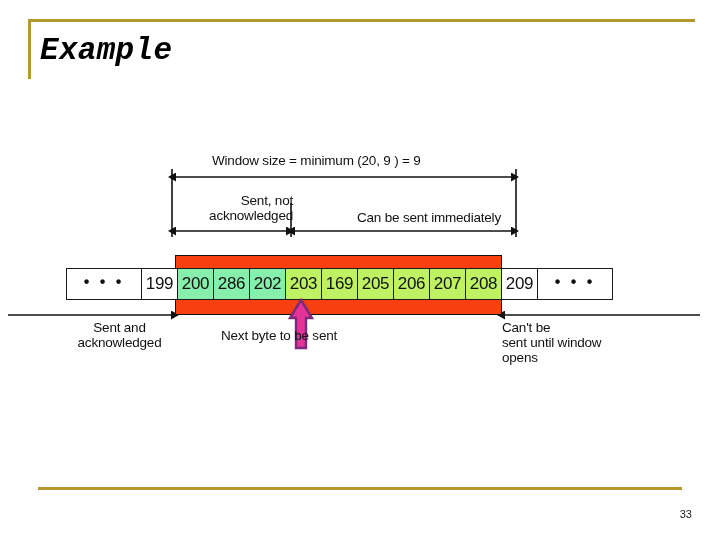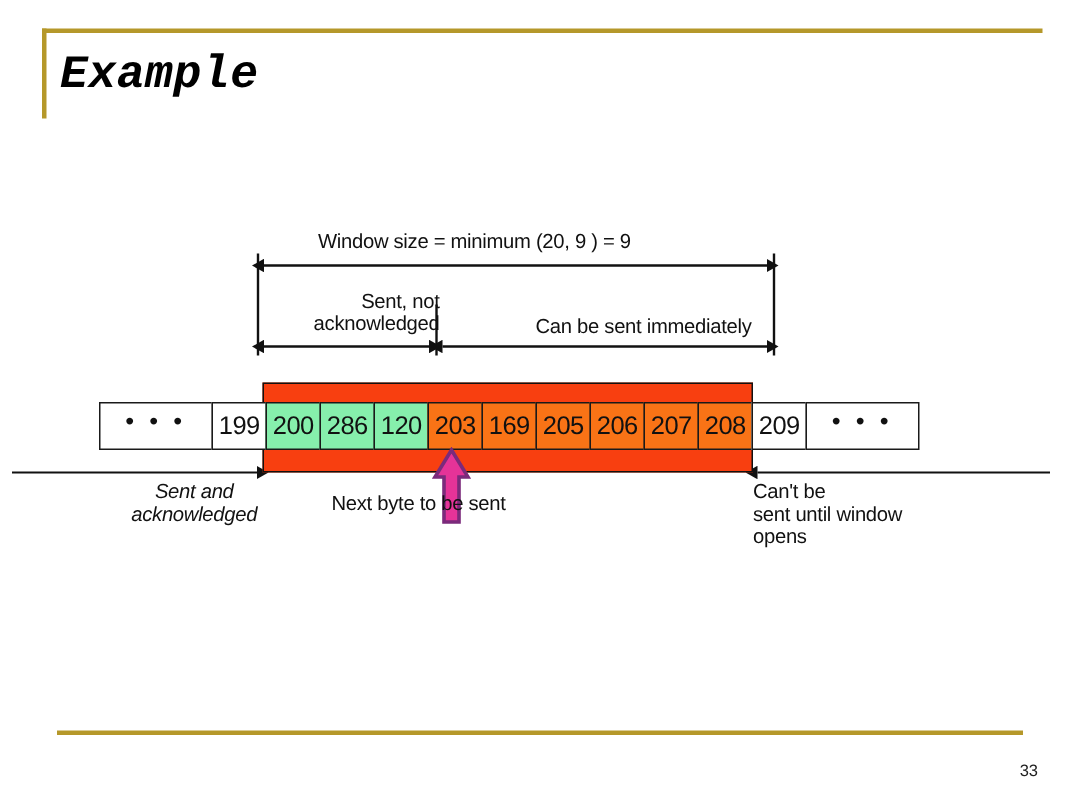--- a/index.html
+++ b/index.html
@@ -155,41 +155,40 @@
   }
   .byte-cell.ellipsis {
     width: 76px;
     letter-spacing: 3px;
     font-size: 16px;
     font-weight: bold;
     padding-bottom: 5px;
   }
   .byte-cell.num { width: 37px; }
   .byte-cell.gray   { background: #86efac; }
-  .byte-cell.yellow { background: #f97316; }
+  .byte-cell.yellow { background: #bef264; }
   .byte-cell.white  { background: #ffffff; }
 
   
   #next-byte-arrow {
     position: absolute;
     left: 288px;
     top: 173px;
     width: 26px;
     height: 52px;
   }
 
   
   #sent-ack-label {
-    left: 62px;
+    left: 52px;
     top: 195px;
     width: 135px;
     text-align: center;
     font-size: 13.5px;
     letter-spacing: -0.2px;
-    font-style: italic;
   }
   #next-byte-label {
     left: 221px;
     top: 203px;
     font-size: 13.5px;
     letter-spacing: -0.2px;
   }
   #cant-be-sent-label {
     left: 502px;
     top: 195px;
@@ -241,21 +240,21 @@
 
     <div class="fig-text" id="can-be-sent-label">Can be sent immediately</div>
 
     <div id="red-band"></div>
 
     <div id="byte-row">
         <div class="byte-cell ellipsis white">• • •</div>
         <div class="byte-cell num white">199</div>
         <div class="byte-cell num gray">200</div>
         <div class="byte-cell num gray">286</div>
-        <div class="byte-cell num gray">120</div>
+        <div class="byte-cell num gray">202</div>
         <div class="byte-cell num yellow">203</div>
         <div class="byte-cell num yellow">169</div>
         <div class="byte-cell num yellow">205</div>
         <div class="byte-cell num yellow">206</div>
         <div class="byte-cell num yellow">207</div>
         <div class="byte-cell num yellow">208</div>
         <div class="byte-cell num white">209</div>
         <div class="byte-cell ellipsis white">• • •</div>
       </div>
 

